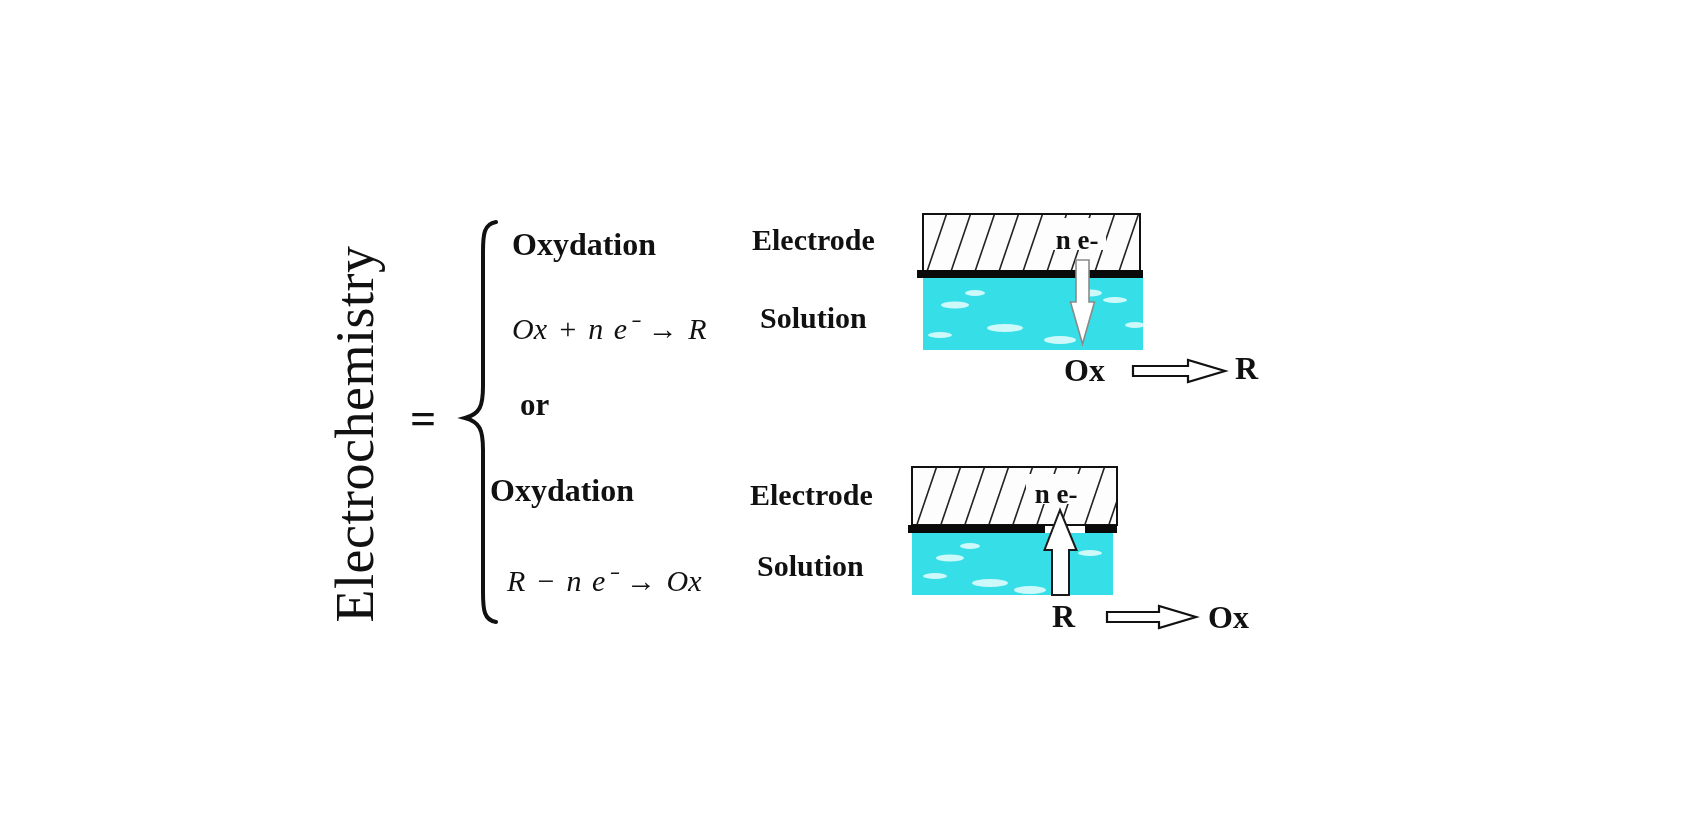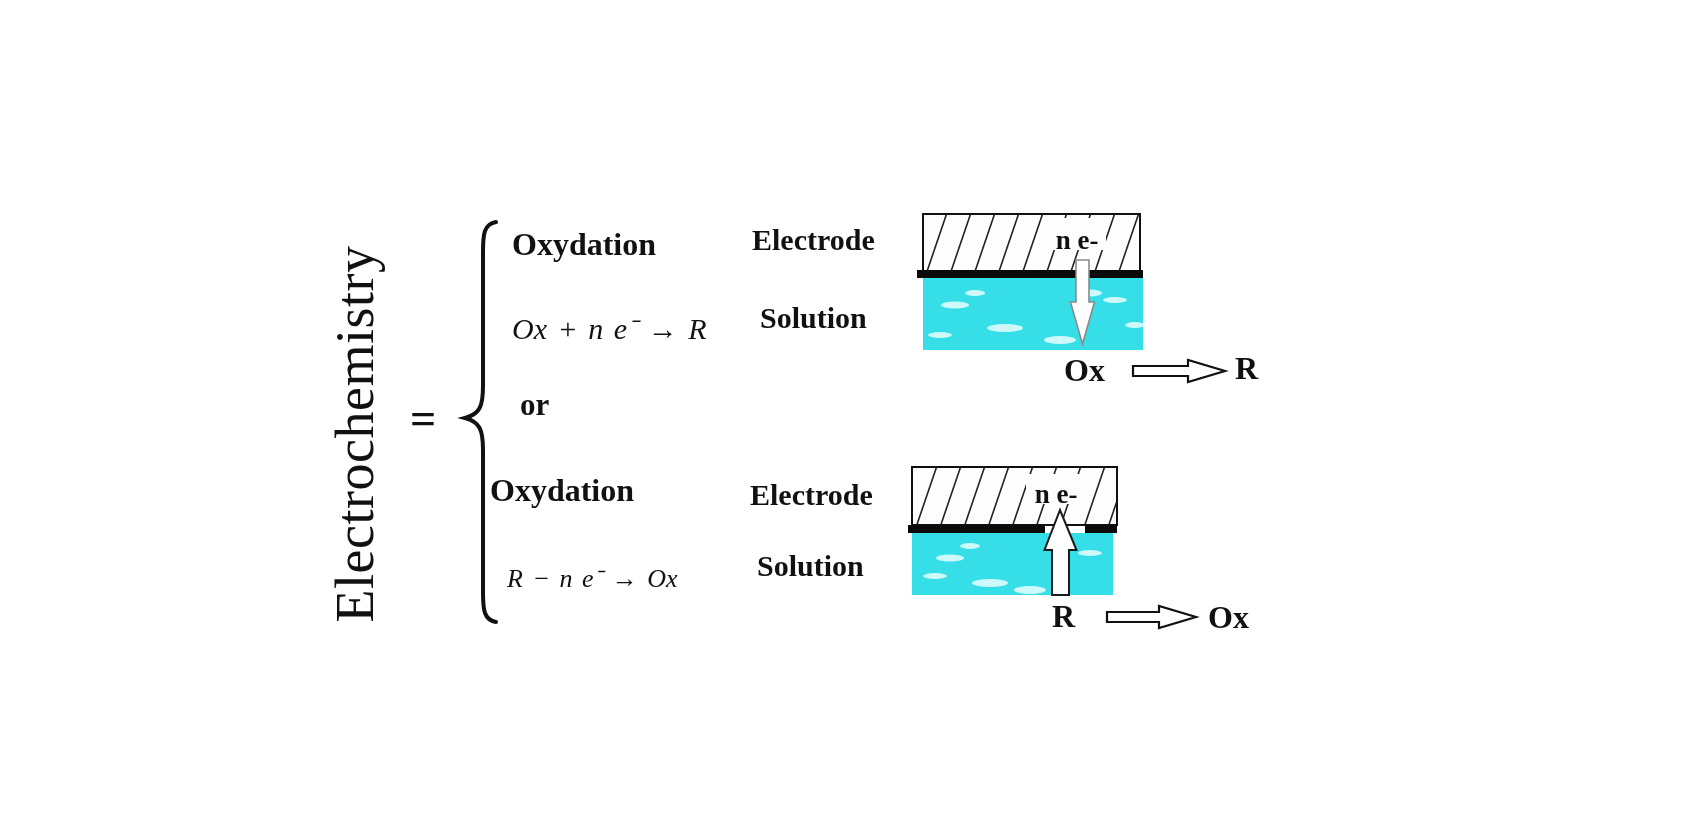--- a/index.html
+++ b/index.html
@@ -25,21 +25,21 @@
     transform: translate(-50%, -50%);
     font-size: 46px;
     font-weight: bold;
   }
 
   .blabel { font-weight: bold; }
   .lbl-reduction  { left: 512px; top: 228px; font-size: 32px; }
   .eq-reduction   { left: 512px; top: 314px; font-size: 30px; font-style: italic; word-spacing: 3px; }
   .lbl-or         { left: 520px; top: 389px; font-size: 31px; }
   .lbl-oxydation  { left: 490px; top: 474px; font-size: 32px; }
-  .eq-oxidation   { left: 507px; top: 566px; font-size: 26px; font-style: italic; word-spacing: 3px; }
+  .eq-oxidation   { left: 507px; top: 566px; font-size: 30px; font-style: italic; word-spacing: 3px; }
 
   .lbl-electrode-1 { left: 752px; top: 225px; font-size: 30px; }
   .lbl-solution-1  { left: 760px; top: 303px; font-size: 30px; }
   .lbl-electrode-2 { left: 750px; top: 480px; font-size: 30px; }
   .lbl-solution-2  { left: 757px; top: 551px; font-size: 30px; }
 
   .svg-cell-1 { left: 900px; top: 205px; }
   .svg-cell-2 { left: 890px; top: 458px; }
 
   .lbl-ox-1 { left: 1064px; top: 354px; font-size: 32px; }

